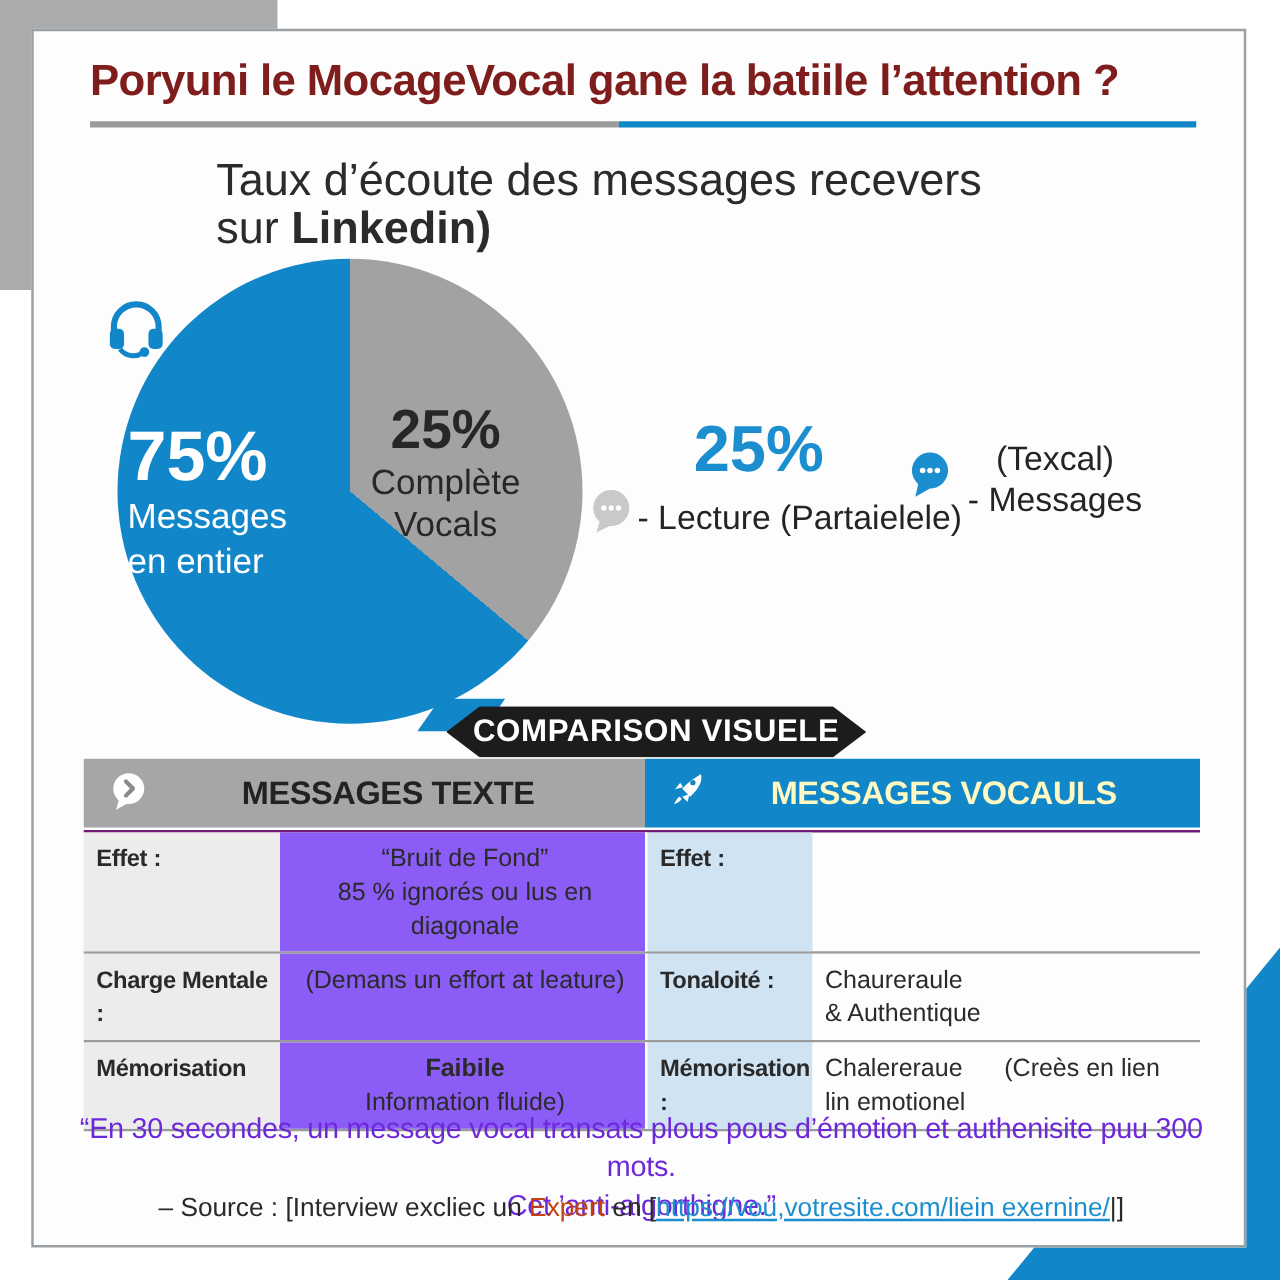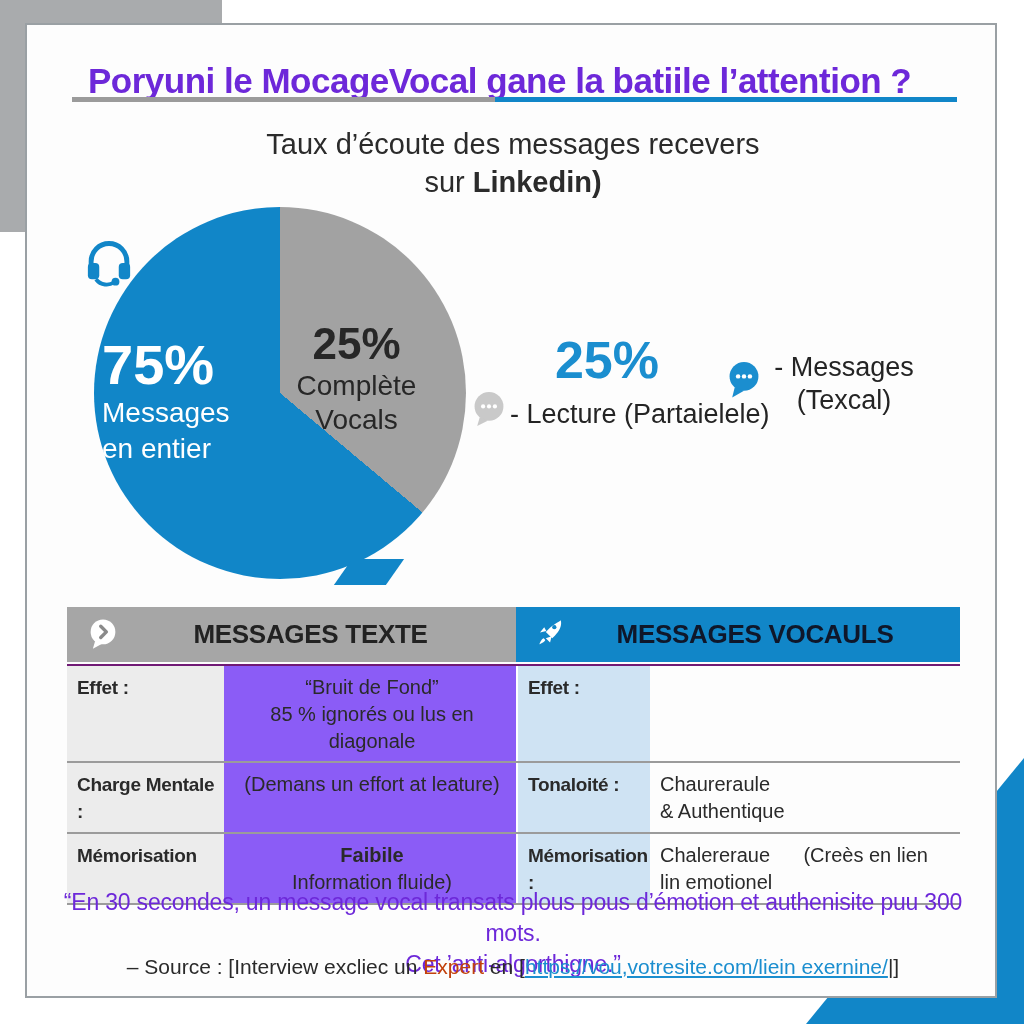--- a/index.html
+++ b/index.html
@@ -5,27 +5,27 @@
   html,body{margin:0;padding:0;background:#ffffff;}
   .canvas{position:relative;width:1024px;height:1024px;background:#ffffff;overflow:hidden;
           font-family:"Liberation Sans","DejaVu Sans",sans-serif;color:#222;}
   
   .deco-gray{position:absolute;left:0;top:0;width:222px;height:232px;background:#a9abad;}
   .deco-blue{position:absolute;left:0;top:0;width:1024px;height:1024px;background:#1186c8;
              clip-path:polygon(1024px 758px,1024px 1024px,806px 1024px);}
   
   .card{position:absolute;left:25px;top:23px;width:972px;height:975px;background:#fdfdfd;
         border:2px solid #9aa0a4;box-sizing:border-box;}
-  .title{position:absolute;left:45px;top:18px;width:915px;margin:16px;font-size:35px;line-height:44px;
-         font-weight:bold;color:#6d28d9;letter-spacing:-0.5px;}
+  .title{position:absolute;left:45px;top:18px;width:915px;margin:0;font-size:35px;line-height:44px;
+         font-weight:bold;color:#7f1d1d;letter-spacing:-0.5px;}
   .rule{position:absolute;left:45px;top:72px;width:885px;height:5px;display:flex;}
   .rule-gray{width:423px;height:5px;background:#9b9b9b;}
   .rule-blue{width:462px;height:5px;background:#1186c8;}
-  .subtitle{position:absolute;left:146px;top:100px;width:680px;text-align:center;
-            font-size:29px;line-height:38px;color:#2b2b2b;}
+  .subtitle{position:absolute;left:146px;top:100px;width:680px;
+            font-size:36px;line-height:38px;color:#2b2b2b;}
   
   .pie{position:absolute;left:67px;top:182px;width:372px;height:372px;border-radius:50%;
        background:conic-gradient(from 0deg,#a2a2a2 0deg 130deg,#1186c8 130deg 360deg);}
   .pie-blue-label{position:absolute;left:8px;top:128px;width:190px;text-align:left;color:#ffffff;}
   .pie-blue-label .big{font-size:56px;font-weight:bold;line-height:60px;}
   .pie-blue-label .small{font-size:28px;line-height:36px;}
   .pie-gray-label{position:absolute;left:180px;top:112px;width:165px;text-align:center;color:#272727;}
   .pie-gray-label .big{font-size:44px;font-weight:bold;line-height:50px;}
   .pie-gray-label .small{font-size:28px;line-height:34px;}
   .headset{position:absolute;left:56px;top:212px;width:52px;height:52px;z-index:3;}
@@ -41,21 +41,21 @@
   .banner-accent{position:absolute;left:316px;top:534px;width:52px;height:26px;background:#1186c8;
                  transform:skewX(-35deg);}
   .banner{position:absolute;left:330px;top:540px;width:336px;height:41px;background:#1c1c1c;
           clip-path:polygon(0 50%,8% 0,92% 0,100% 50%,92% 100%,8% 100%);
           display:flex;align-items:center;justify-content:center;color:#ffffff;
           font-size:25px;font-weight:bold;letter-spacing:0.5px;z-index:2;}
   
   .tbl-header{position:absolute;left:40px;top:582px;width:893px;height:55px;display:flex;}
   .th{display:flex;align-items:center;gap:14px;box-sizing:border-box;}
   .th-left{width:449px;background:#a6a6a6;color:#222;padding-left:18px;}
-  .th-right{width:444px;background:#1186c8;color:#0f172a;padding-left:16px;}
+  .th-right{width:444px;background:#1186c8;color:#fef9c3;padding-left:16px;}
   .th-text{font-size:26px;font-weight:bold;letter-spacing:-0.3px;flex:1;text-align:center;padding-right:30px;}
   .tbl-body{position:absolute;left:40px;top:639px;width:893px;}
   .tbl-row{display:grid;grid-template-columns:157px 292px 134px 310px;border-bottom:2px solid #9b9b9b;min-height:69px;}
   .tbl-row:first-child{border-top:2px solid #701a75;}
   .cell{box-sizing:border-box;padding:8px 6px 6px 10px;font-size:20px;line-height:27px;color:#2a2a2a;}
   .cell .lbl{font-size:19px;font-weight:bold;letter-spacing:-0.3px;}
   .c-label-l{background:#ececec;}
   .c-value-l{background:#8b5cf6;text-align:center;}
   .c-label-r{background:#cfe3f3;border-left:2px solid #ffffff;}
   .c-value-r{background:#fdfdfd;}
@@ -126,25 +126,26 @@
     <div class="bubble-blue">
       <svg viewBox="0 0 32 32" width="42" height="42">
         <circle cx="16" cy="14" r="11" fill="#1b8ecf"></circle>
         <path d="M9 22l-2 8 9-5z" fill="#1b8ecf"></path>
         <circle cx="11.5" cy="14" r="1.7" fill="#ffffff"></circle>
         <circle cx="16" cy="14" r="1.7" fill="#ffffff"></circle>
         <circle cx="20.5" cy="14" r="1.7" fill="#ffffff"></circle>
       </svg>
     </div>
     <div class="legend-messages">
+      <div>(Texcal)</div>
       <div>- Messages</div>
-      <div>(Texcal)</div>
     </div>
 
     <div class="banner-accent"></div>
+    <div class="banner">COMPARISON VISUELE</div>
 
     <div class="tbl-header">
       <div class="th th-left">
         <span>
           <svg viewBox="0 0 32 32" width="36" height="36">
             <circle cx="16" cy="15" r="11" fill="#ffffff"></circle>
             <path d="M9 23l-2 7 9-5z" fill="#ffffff"></path>
             <path d="M14 10l5 5-5 5" fill="none" stroke="#8a8a8a" stroke-width="3" stroke-linecap="round" stroke-linejoin="round"></path>
           </svg>
         </span>

